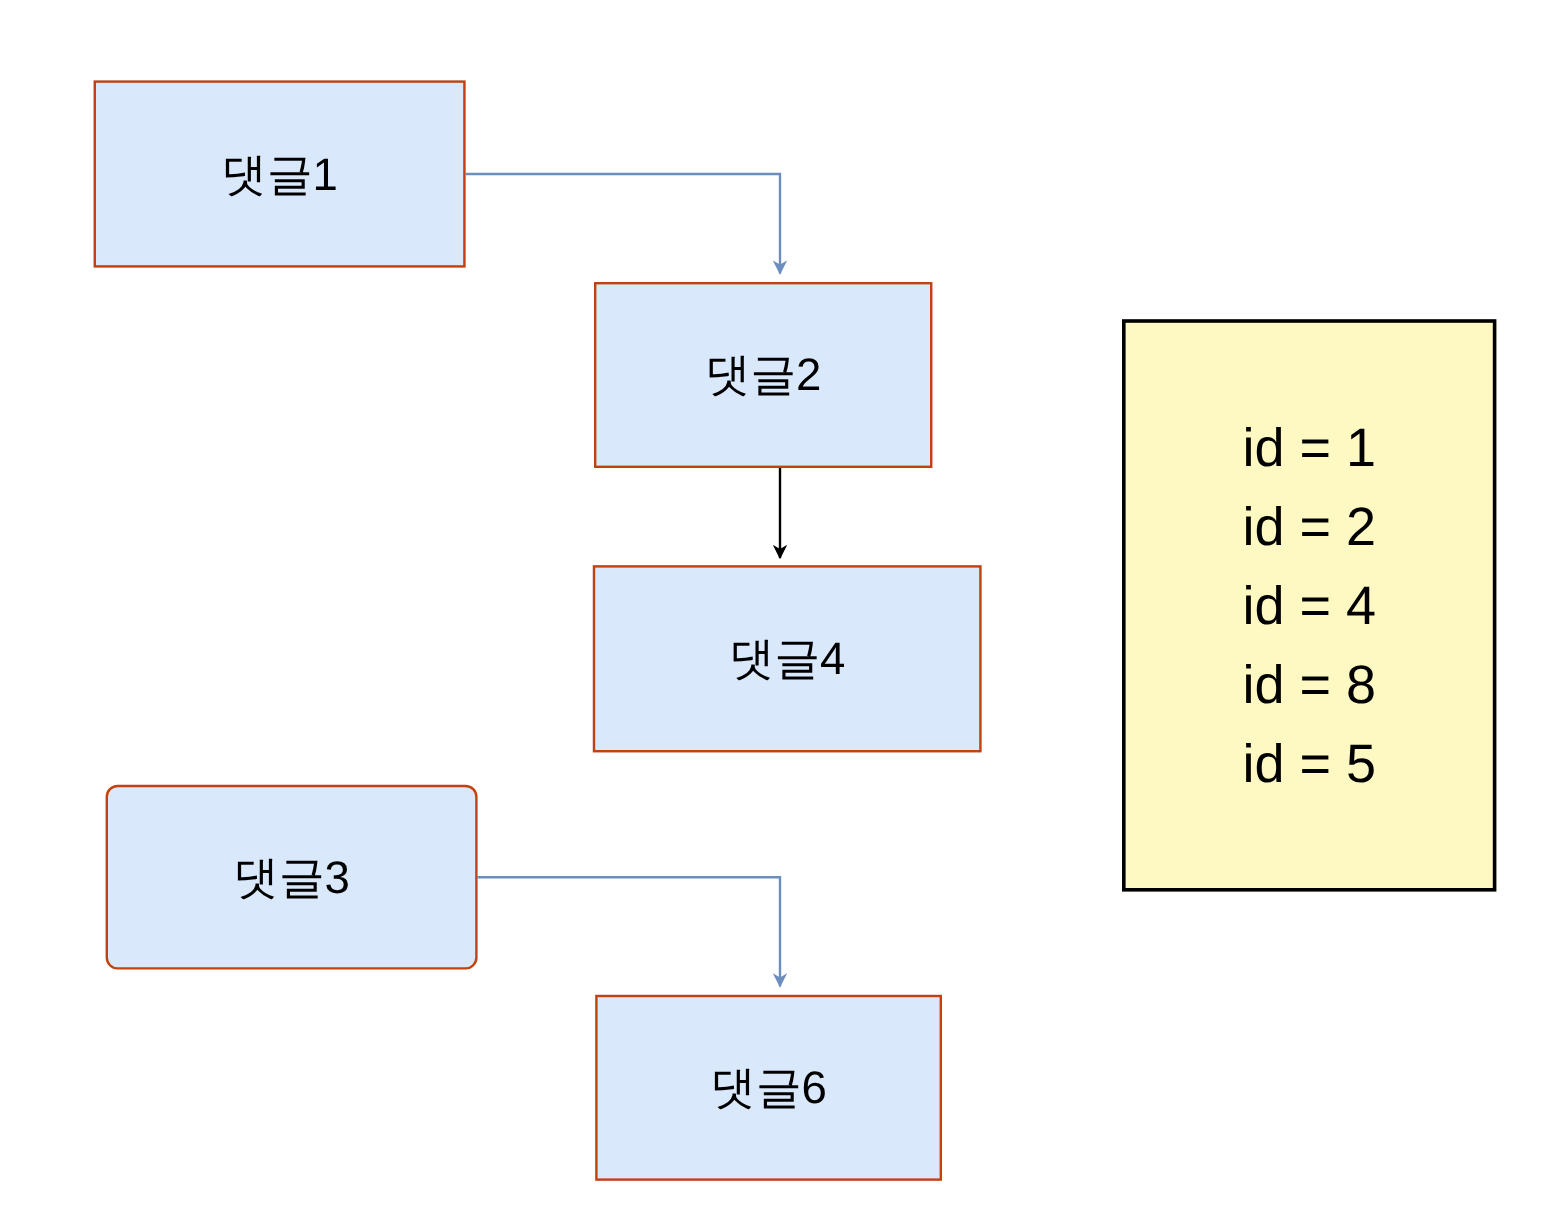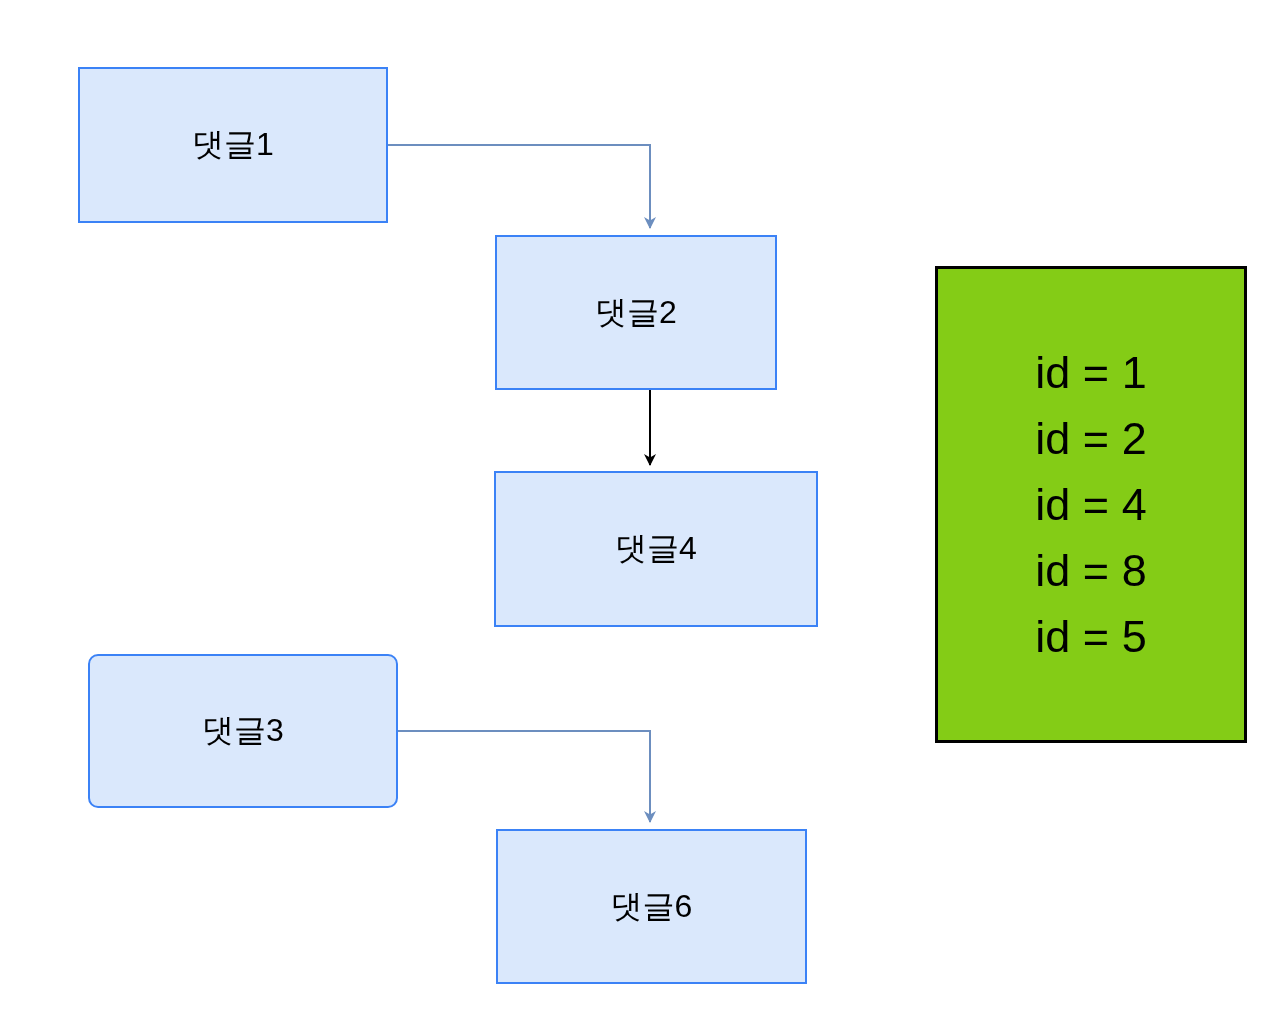--- a/index.html
+++ b/index.html
@@ -20,38 +20,38 @@
   .edges-layer {
     position: absolute;
     left: 0; top: 0;
     width: 1288px;
     height: 1024px;
     pointer-events: none;
   }
   .node {
     position: absolute;
     background: #dae8fc;
-    border: 2px solid #3b82f6;
+    border: 2px solid #c2410c;
     box-sizing: border-box;
     display: flex;
     align-items: center;
     justify-content: center;
-    font-size: 32px;
+    font-size: 38px;
     color: #000000;
   }
   .node-comment1 { left: 78px;  top: 67px;  width: 310px; height: 156px; }
   .node-comment2 { left: 495px; top: 235px; width: 282px; height: 155px; }
   .node-comment4 { left: 494px; top: 471px; width: 324px; height: 156px; }
   .node-comment3 { left: 88px;  top: 654px; width: 310px; height: 154px; border-radius: 10px; }
-  .node-comment6 { left: 496px; top: 829px; width: 311px; height: 155px; }
+  .node-comment6 { left: 496px; top: 829px; width: 289px; height: 155px; }
   .id-panel {
     position: absolute;
     left: 935px; top: 266px;
     width: 312px; height: 477px;
-    background: #84cc16;
+    background: #fef9c3;
     border: 3px solid #000000;
     box-sizing: border-box;
     display: flex;
     flex-direction: column;
     align-items: center;
     justify-content: center;
   }
   .id-line {
     font-size: 45px;
     line-height: 66px;

